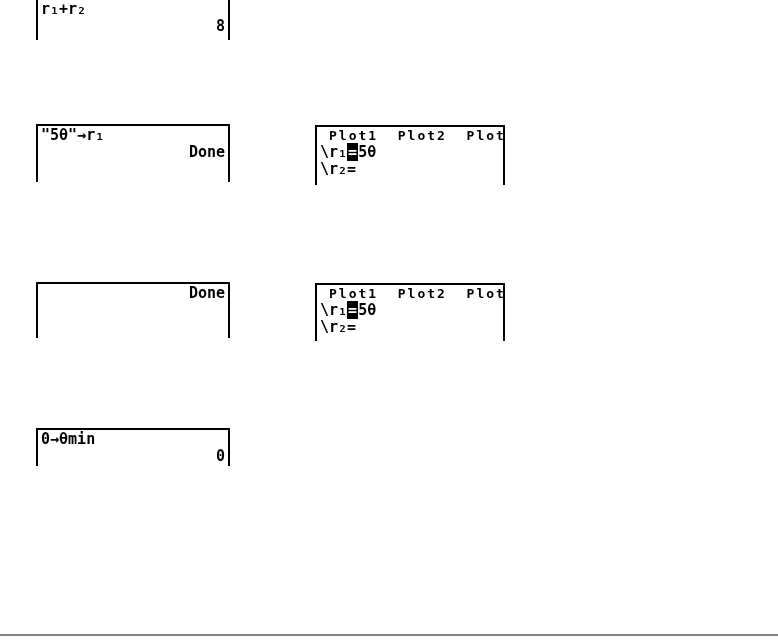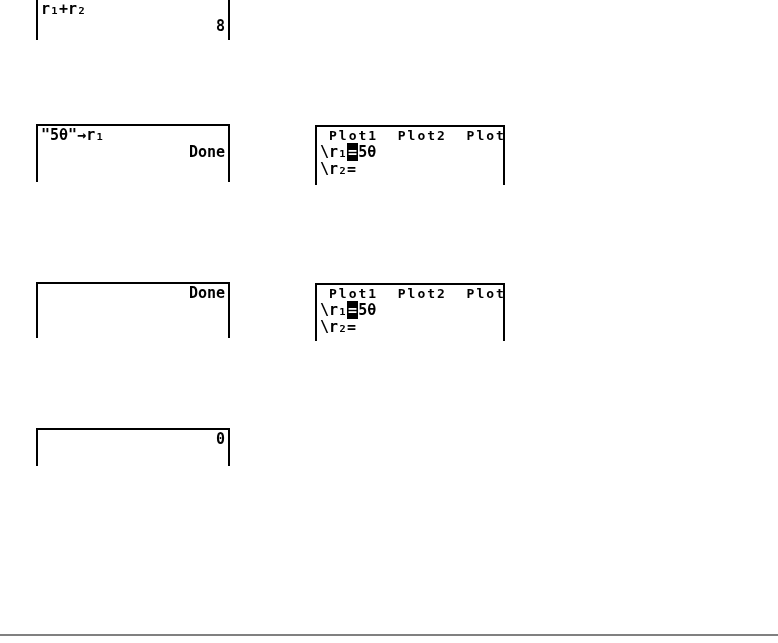--- a/index.html
+++ b/index.html
@@ -126,19 +126,20 @@
       </div>
       <div class="calc-screen" style="left: 315px; top: 283px; width: 190px; height: 58px;">
         <div class="screen-body">
           <div class="lcd-line header">Plot1  Plot2  Plot3</div>
           <div class="lcd-line"><span>\r₁</span><span class="inv">=</span><span>5θ</span></div>
           <div class="lcd-line"><span>\r₂</span><span>=</span><span></span></div>
         </div>
       </div>
       <div class="calc-screen" style="left: 36px; top: 428px; width: 194px; height: 38px;">
         <div class="screen-body">
+          <div class="lcd-line">0→θmin</div>
           <div class="lcd-line right">0</div>
           <div class="lcd-line blank"></div>
         </div>
       </div>
     </div>
   <div id="footer-rule" style="background: rgb(128, 128, 128);"></div>
 </div>
 
 </body></html>

